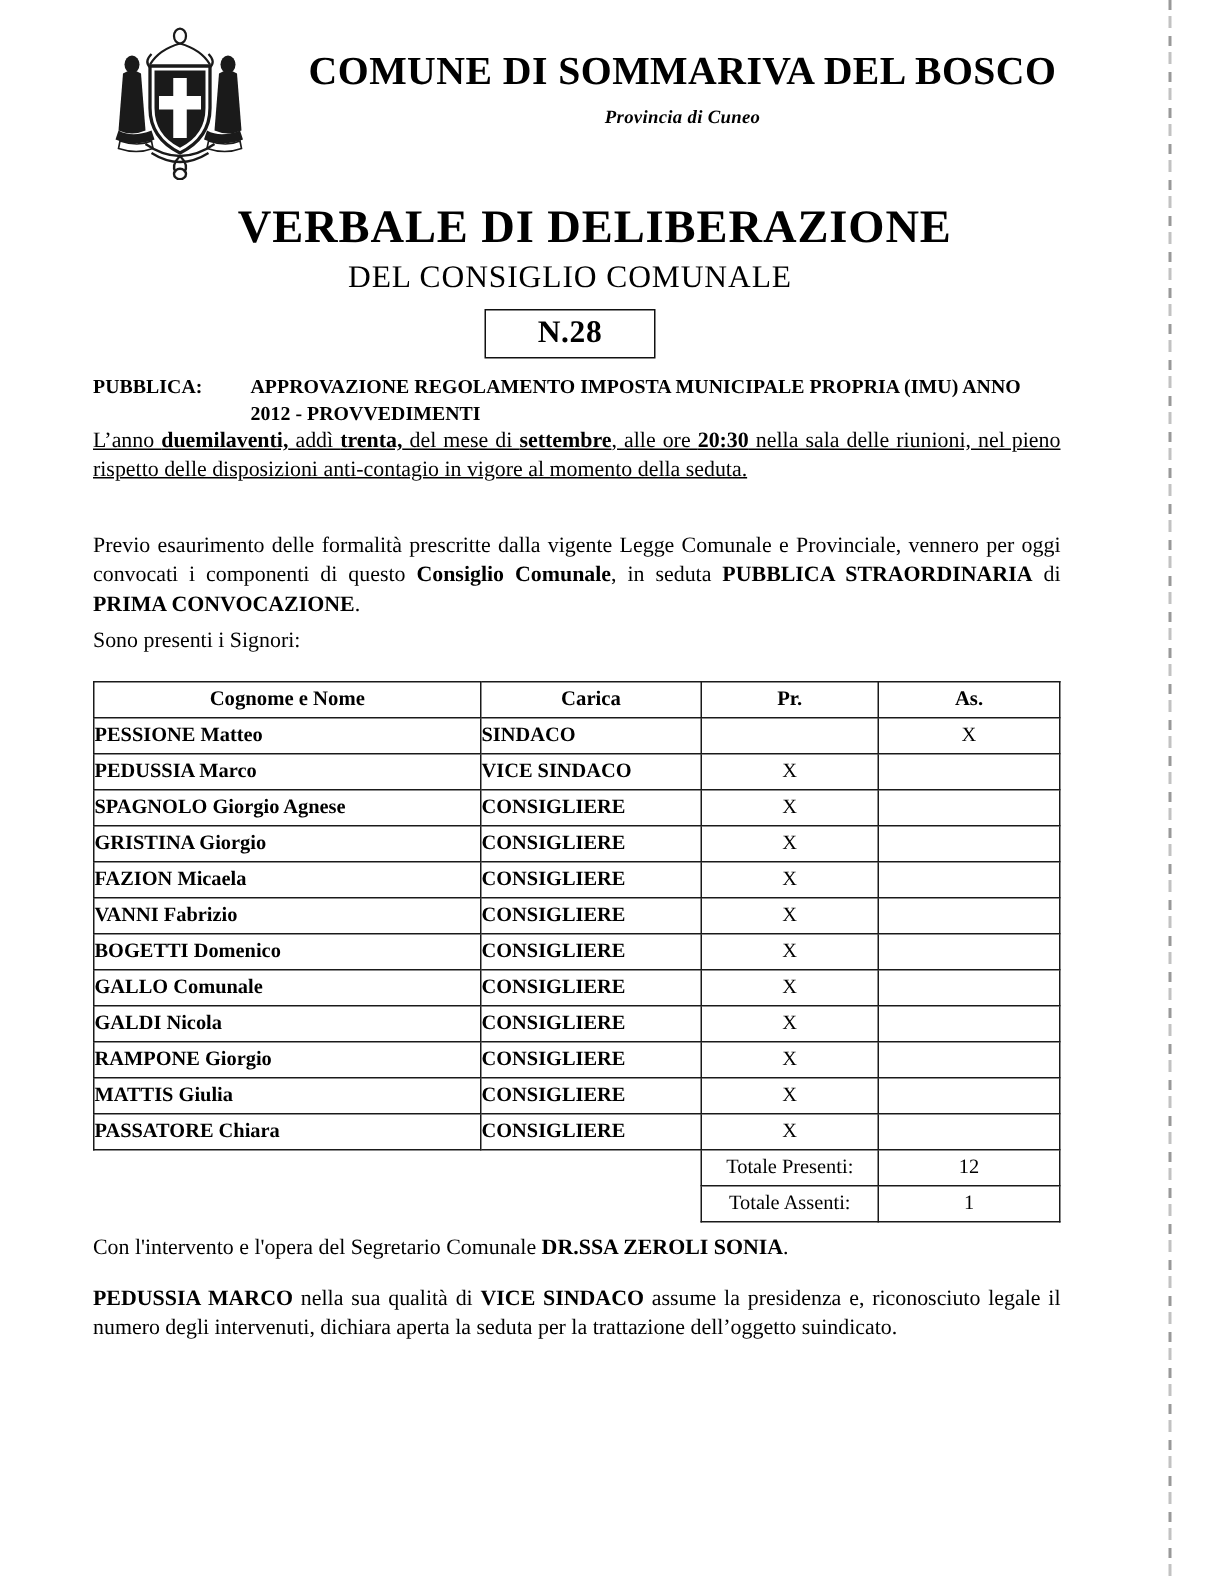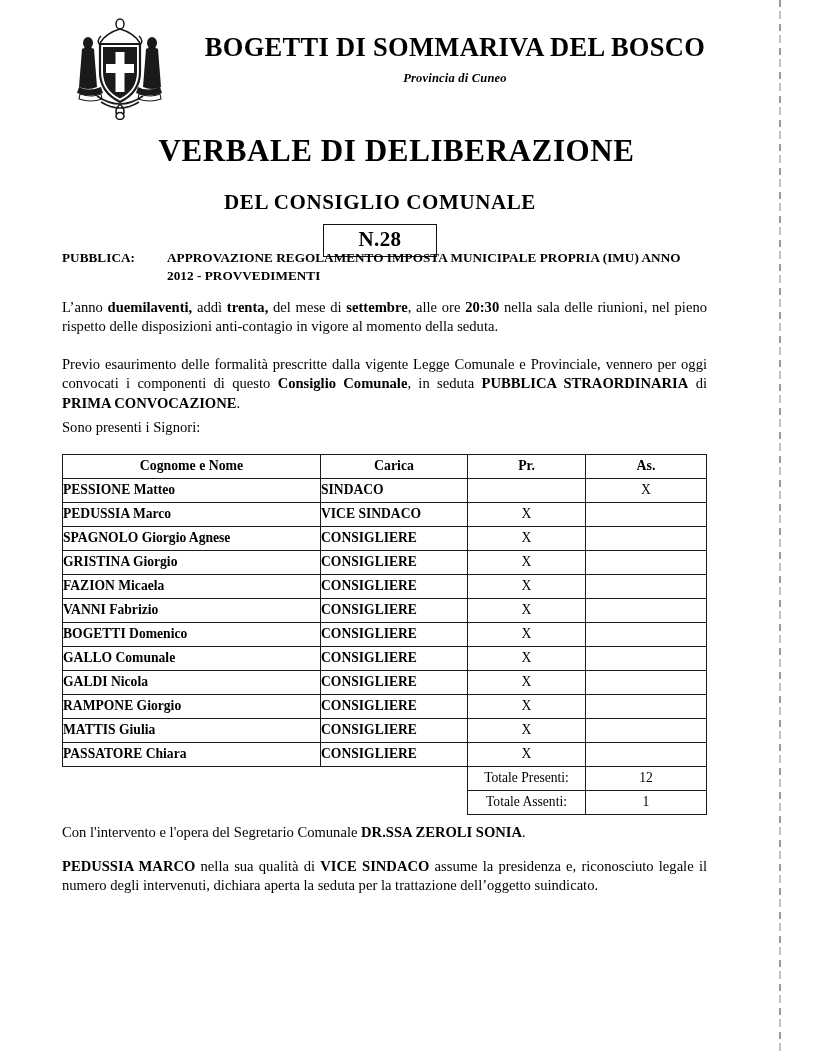--- a/index.html
+++ b/index.html
@@ -93,25 +93,25 @@
     text-align: center;
   }
   .delib-line1 {
     font-weight: bold;
     font-size: 31px;
     letter-spacing: 0.6px;
     line-height: 1.15;
     padding-left: 33px;
   }
   .delib-line2 {
-    font-weight: bold;
+    font-weight: normal;
     font-size: 21px;
     letter-spacing: 0.6px;
     line-height: 1.25;
-    margin-top: 20px;
+    margin-top: 2px;
   }
   .num-box {
     display: inline-block;
     margin-top: 9px;
     border: 1.6px solid #111;
     padding: 2px 34px 4px 34px;
     font-weight: bold;
     font-size: 21px;
     letter-spacing: 0.4px;
     line-height: 1.2;
@@ -140,21 +140,21 @@
   
   .para {
     position: absolute;
     left: 62px;
     width: 645px;
     font-size: 14.6px;
     line-height: 1.33;
     text-align: justify;
   }
   .para b { font-weight: bold; }
-  .p1 { top: 298px; }
+  .p1 { top: 285px; text-decoration: underline; }
   .p2 { top: 355px; }
   .p3 { top: 418px; }
   .p4 { top: 823px; }
   .p5 { top: 857px; }
 
   
   .presence-table {
     position: absolute;
     left: 62px;
     top: 454px;
@@ -257,21 +257,21 @@
         <g fill="none" stroke="#1a1a1a" stroke-width="1.6">
           <path d="M26 80 q23 16 46 0"></path>
           <path d="M30 86 q19 12 38 0"></path>
           <path d="M49 88 q-6 6 -3 11"></path>
           <path d="M49 88 q6 6 3 11"></path>
           <ellipse cx="49" cy="100" rx="4" ry="3.5"></ellipse>
         </g>
       </svg>
     </div>
     <div class="header-text">
-      <div class="comune-title">BOGETTI DI SOMMARIVA DEL BOSCO</div>
+      <div class="comune-title">COMUNE DI SOMMARIVA DEL BOSCO</div>
       <div class="provincia">Provincia di Cuneo</div>
     </div>
   </div>
 
   <div class="delib-block">
     <div class="delib-line1">VERBALE DI DELIBERAZIONE</div>
     <div class="delib-line2">DEL CONSIGLIO COMUNALE</div>
     <div class="num-box">N.28</div>
   </div>
 

